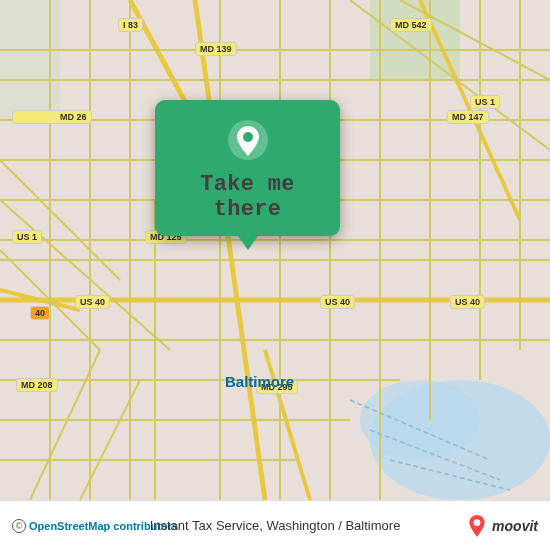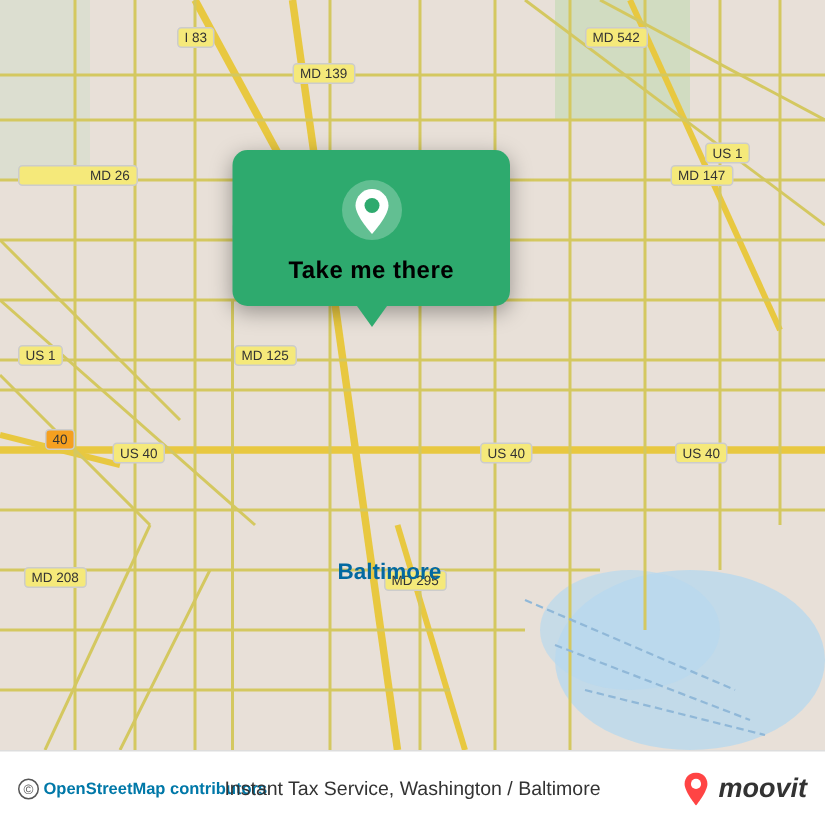--- a/index.html
+++ b/index.html
@@ -53,25 +53,26 @@
 
     .location-pin-icon {
       width: 44px;
       height: 44px;
       margin-bottom: 10px;
     }
 
     .take-me-there-btn {
       background: transparent;
       border: none;
-      color: #000000;
-      font-size: 16px;
+      color: #404040;
+      font-size: 22px;
       font-weight: 600;
       cursor: pointer;
       letter-spacing: 0.3px;
+      font-family: Liberation Mono, monospace;
     }
 
     
     #bottom-bar {
       width: 550px;
       height: 50px;
       background-color: white;
       border-top: 1px solid #ddd;
       display: flex;
       align-items: center;
@@ -121,21 +122,21 @@
       align-items: center;
       gap: 4px;
     }
 
     .moovit-pin {
       width: 22px;
       height: 22px;
     }
 
     .moovit-text {
-      font-size: 18px;
+      font-size: 14px;
       font-weight: 700;
       color: #333;
       font-style: italic;
     }
 
     
     .city-label {
       position: absolute;
       bottom: 110px;
       left: 225px;
@@ -144,21 +145,21 @@
       color: #0369a1;
       z-index: 5;
       pointer-events: none;
       text-align: right;
     }
 
     
     .road-label {
       position: absolute;
       font-size: 9px;
-      font-weight: 400;
+      font-weight: 700;
       color: #333;
       background: #f5e97a;
       border: 1px solid #ccc;
       border-radius: 3px;
       padding: 1px 4px;
       z-index: 4;
       pointer-events: none;
     }
   </style>
 </head>
@@ -227,27 +228,27 @@
   </svg>
 
   <div class="road-label" style="top:18px;left:118px;">I 83</div>
   <div class="road-label" style="top:18px;left:390px;text-align:right;">MD 542</div>
   <div class="road-label" style="top:42px;left:195px;">MD 139</div>
   <div class="road-label" style="top:110px;left:12px;padding-left:47px;">MD 26</div>
   <div class="road-label" style="top:148px;left:155px;">I 83</div>
   <div class="road-label" style="top:110px;left:415px;margin-left:32px;">MD 147</div>
   <div class="road-label" style="top:95px;left:470px;">US 1</div>
   <div class="road-label" style="top:230px;left:12px;">US 1</div>
-  <div class="road-label" style="top:230px;left:156px;text-align:right;">MD 125</div>
+  <div class="road-label" style="top:230px;left:145px;text-align:right;">MD 125</div>
   <div class="road-label" style="top:295px;left:75px;">US 40</div>
   <div class="road-label" style="top:295px;left:320px;">US 40</div>
   <div class="road-label" style="top:295px;left:450px;">US 40</div>
   <div class="road-label" style="top:378px;left:16px;">MD 208</div>
   <div class="road-label" style="top:380px;left:256px;">MD 295</div>
-  <div class="road-label" style="top:286px;left:30px;background:#f5a020;">40</div>
+  <div class="road-label" style="top:306px;left:30px;background:#f5a020;">40</div>
 
   <div class="city-label">Baltimore</div>
 
   <div class="popup-card">
 
     <svg class="location-pin-icon" viewBox="0 0 44 44" xmlns="http://www.w3.org/2000/svg">
       <circle cx="22" cy="22" r="20" fill="rgba(255,255,255,0.25)"></circle>
       <path d="M22 8 C16 8 11 13 11 19 C11 26 22 38 22 38 C22 38 33 26 33 19 C33 13 28 8 22 8 Z" fill="white"></path>
       <circle cx="22" cy="19" r="5" fill="#2eaa6e"></circle>
     </svg>

